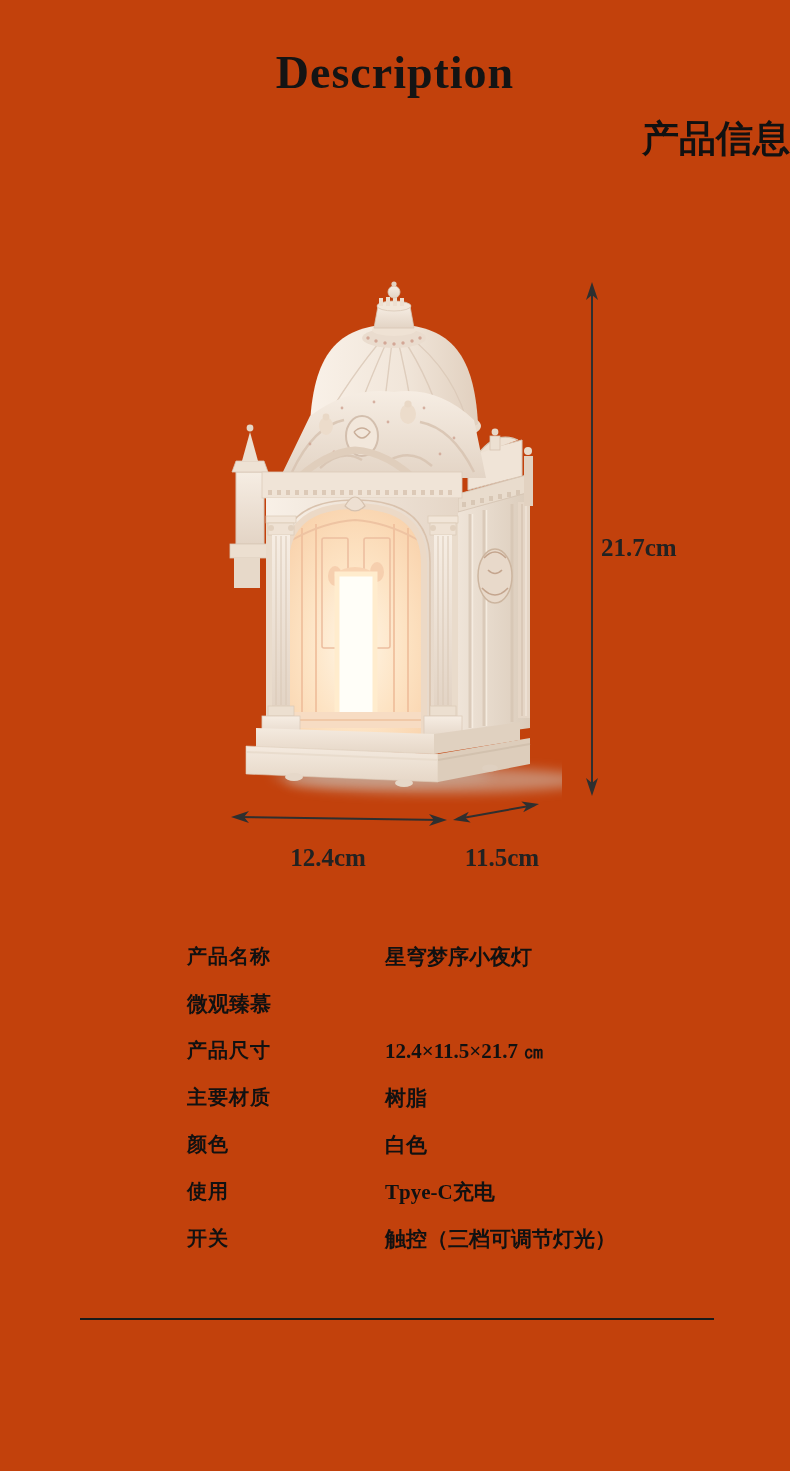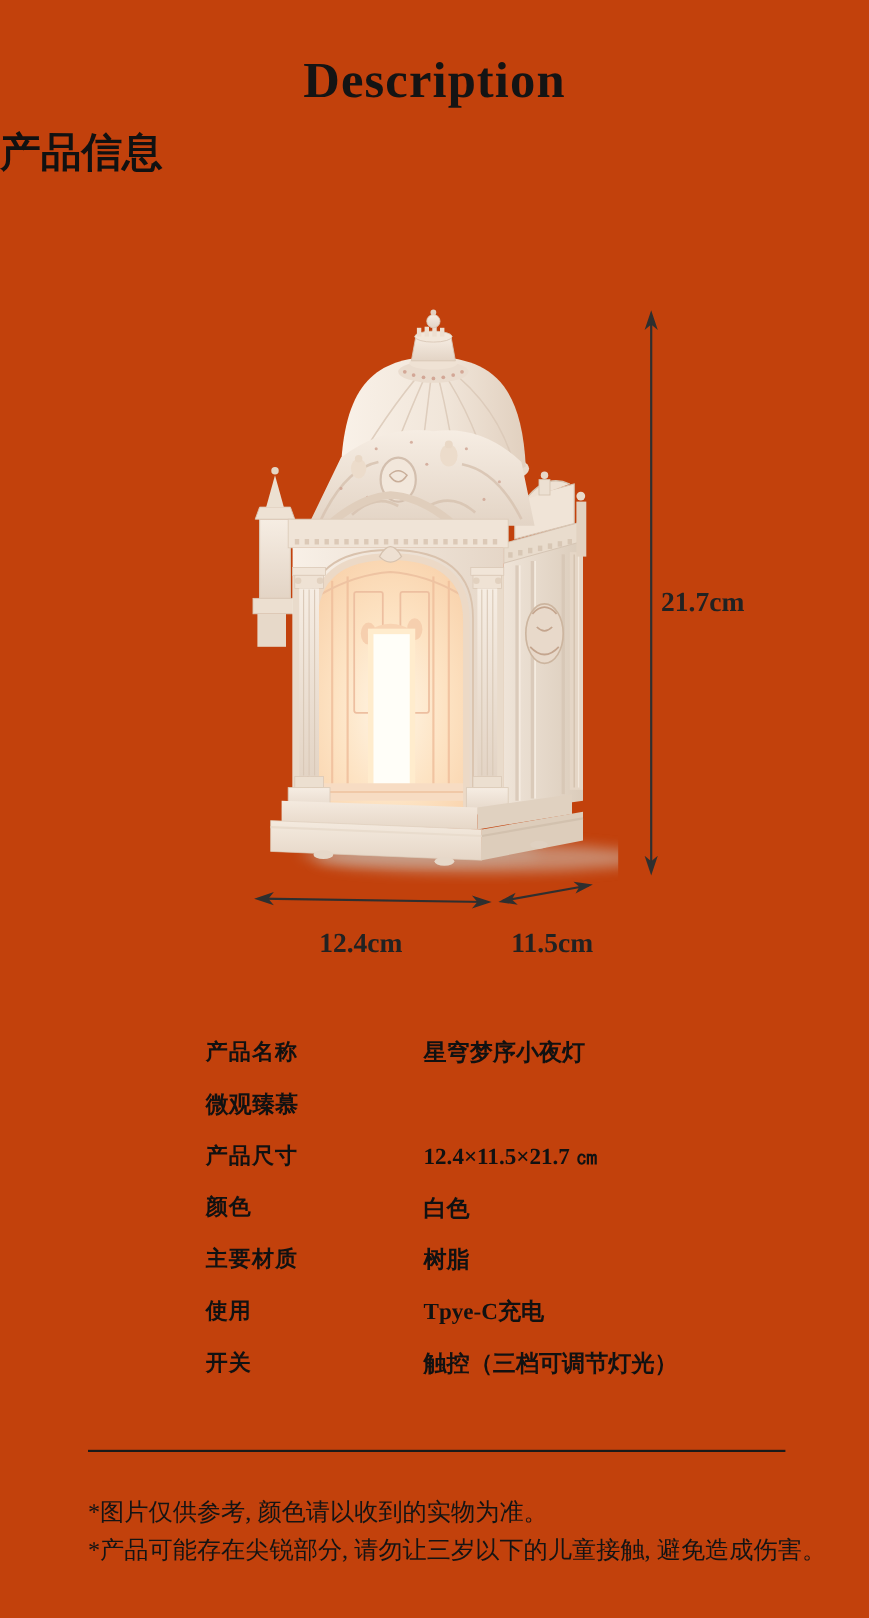--- a/index.html
+++ b/index.html
@@ -3,21 +3,21 @@
 <meta charset="utf-8">
 <style>
   * { margin:0; padding:0; box-sizing:border-box; }
   html,body { background:#ffffff; }
   body { width:790px; height:1471px; position:relative; overflow:hidden;
          font-family:"Liberation Serif","DejaVu Serif",serif; color:#1a1a1a; }
   .page { position:absolute; inset:0; background:#c2410c; }
 
   .title-en { position:absolute; top:46px; left:0; width:790px; text-align:center;
               font-size:46px; font-weight:600; letter-spacing:1px; color:#141414; }
-  .title-zh { position:absolute; top:114px; left:0; width:790px; text-align:left;
+  .title-zh { position:absolute; top:114px; left:0; width:790px; text-align:right;
               font-size:37px; font-weight:700; color:#111; }
 
   .product-figure { position:absolute; left:222px; top:276px; width:340px; height:530px; }
 
   .dim-arrow { position:absolute; }
   .dim-label { position:absolute; font-size:25px; font-weight:600; color:#222;margin-top:24px; }
   .dim-label.center { text-align:center; }
 
   .specs { position:absolute; left:187px; top:933px; width:480px; }
   .spec-row { display:flex; height:47px; align-items:center;gap:20px; }
@@ -315,37 +315,33 @@
       <div class="spec-value">星穹梦序小夜灯</div>
     </div>
     <div class="spec-row">
       <div class="spec-value">微观臻慕</div>
     </div>
     <div class="spec-row">
       <div class="spec-label">产品尺寸</div>
       <div class="spec-value">12.4×11.5×21.7 ㎝</div>
     </div>
     <div class="spec-row">
+      <div class="spec-label">主要材质</div>
+      <div class="spec-value">树脂</div>
+    </div>
+    <div class="spec-row">
       <div class="spec-label">颜色</div>
       <div class="spec-value">白色</div>
     </div>
     <div class="spec-row">
-      <div class="spec-label">主要材质</div>
-      <div class="spec-value">树脂</div>
-    </div>
-    <div class="spec-row">
       <div class="spec-label">使用</div>
       <div class="spec-value">Tpye-C充电</div>
     </div>
     <div class="spec-row">
       <div class="spec-label">开关</div>
       <div class="spec-value">触控（三档可调节灯光）</div>
     </div>
   </div>
 
   <div class="divider"></div>
 
-  <div class="footnotes">
-    <p class="footnote">*图片仅供参考, 颜色请以收到的实物为准。</p>
-    <p class="footnote">*产品可能存在尖锐部分, 请勿让三岁以下的儿童接触, 避免造成伤害。</p>
-  </div>
 
 </div>
 
 </body></html>

